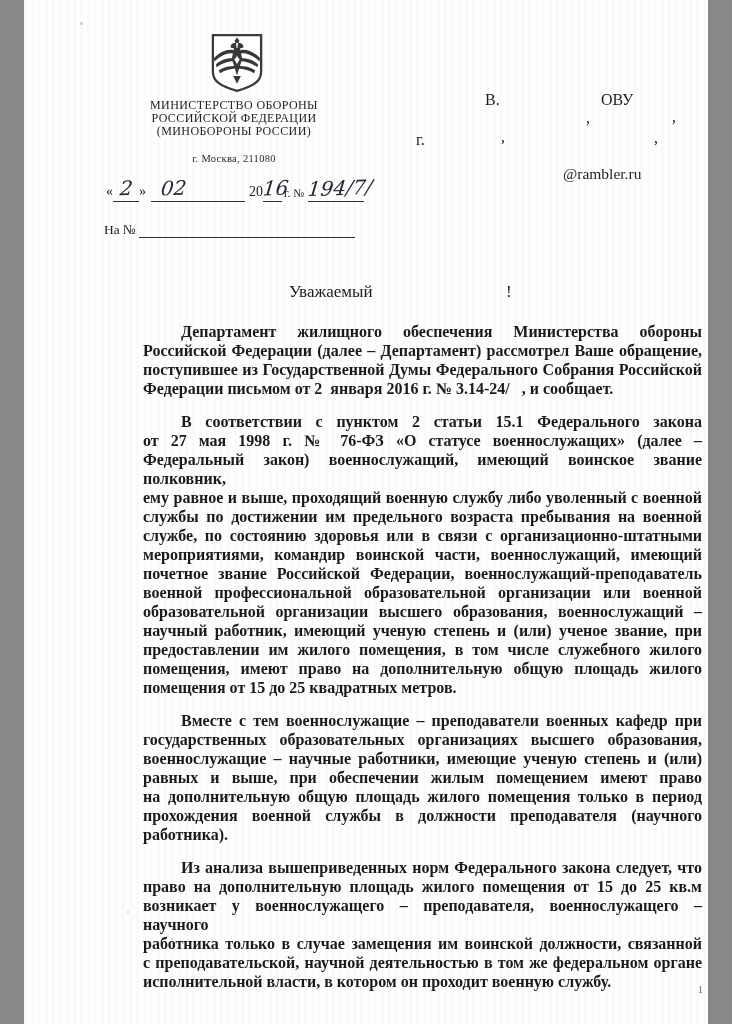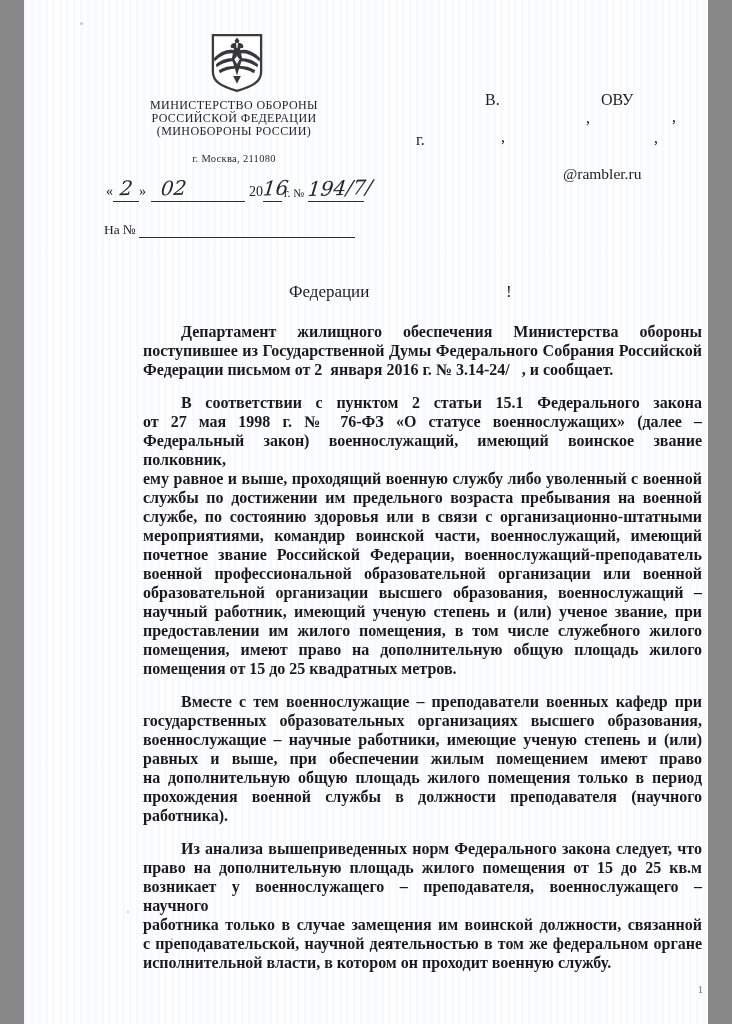--- a/index.html
+++ b/index.html
@@ -107,26 +107,27 @@
 
   <span class="rec" style="left:461px;top:92px;">В.</span>
   <span class="rec" style="left:577px;top:92px;">ОВУ</span>
   <span class="rec" style="left:562px;top:110px;">,</span>
   <span class="rec" style="left:648px;top:109px;">,</span>
   <span class="rec" style="left:392px;top:132px;">г.</span>
   <span class="rec" style="left:477px;top:129px;">,</span>
   <span class="rec" style="left:630px;top:130px;">,</span>
   <span class="rec rec-email" style="left:539px;top:166px;">@rambler.ru</span>
 
-  <span class="sal" style="left:265px;">Федерации</span>
+  <span class="sal" style="left:265px;">Уважаемый</span>
   <span class="sal" style="left:482px;">!</span>
 
   <div class="body-text">
       <div class="para">
         <div class="line first">Департамент жилищного обеспечения Министерства обороны</div>
+        <div class="line">Российской Федерации (далее – Департамент) рассмотрел Ваше обращение,</div>
         <div class="line">поступившее из Государственной Думы Федерального Собрания Российской</div>
         <div class="line last">Федерации письмом от 2&nbsp;&nbsp;января 2016 г. № 3.14-24/&nbsp;&nbsp;&nbsp;, и сообщает.</div>
       </div>
       <div class="para">
         <div class="line first">В соответствии с пунктом 2 статьи 15.1 Федерального закона</div>
         <div class="line">от 27 мая 1998 г. № 76-ФЗ «О статусе военнослужащих» (далее –</div>
         <div class="line">Федеральный закон) военнослужащий, имеющий воинское звание полковник,</div>
         <div class="line">ему равное и выше, проходящий военную службу либо уволенный с военной</div>
         <div class="line">службы по достижении им предельного возраста пребывания на военной</div>
         <div class="line">службе, по состоянию здоровья или в связи с организационно-штатными</div>

